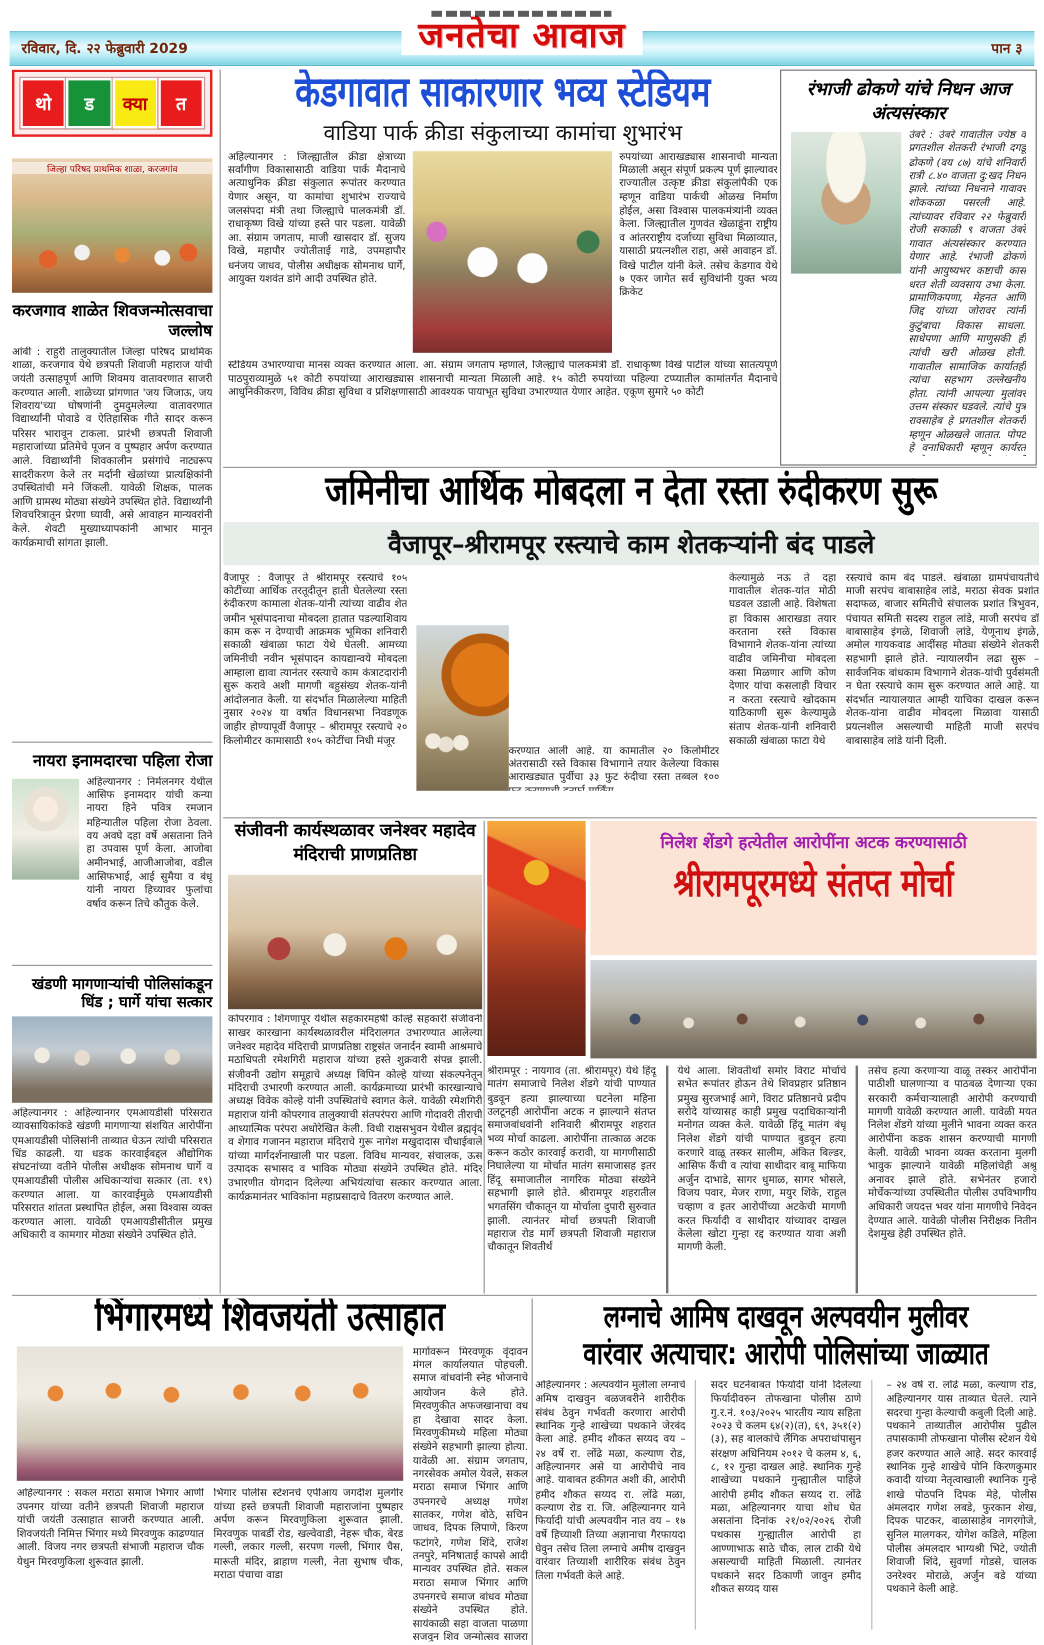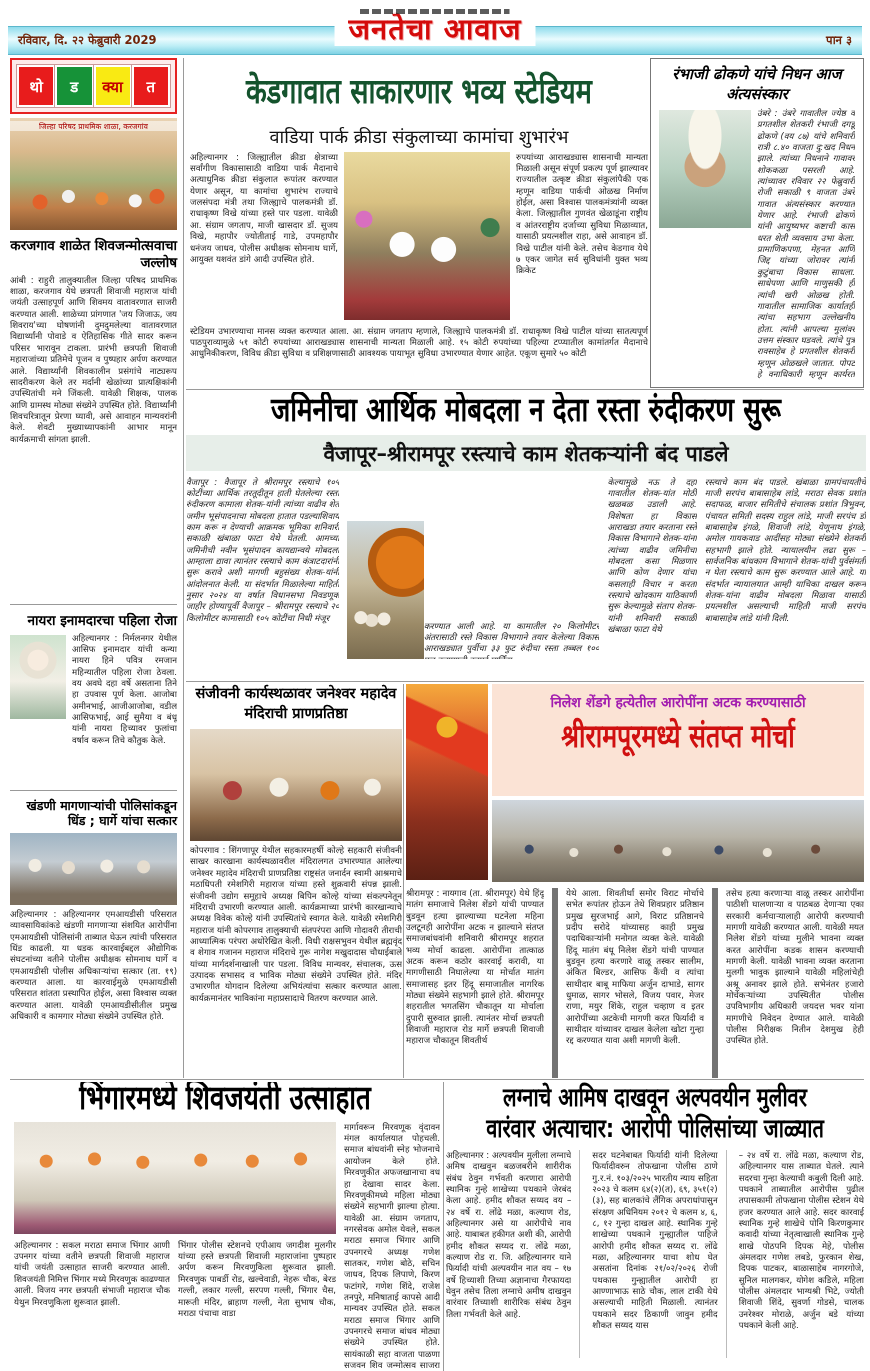--- a/index.html
+++ b/index.html
@@ -26,21 +26,21 @@
   
   .rail{position:absolute;left:10px;top:58px;width:173px;height:1022px;padding-right:6px;
         box-sizing:border-box;overflow:hidden;}
   .thod-box{border:2px solid #e62222;background:#fdecec;display:flex;justify-content:space-between;
             padding:5px;box-sizing:border-box;}
   .tile{width:35px;height:38px;display:flex;align-items:center;justify-content:center;
         font-size:15px;font-weight:bold;border:2px solid #fff;box-shadow:0 0 0 1px #c99;}
   .tile.t0,.tile.t3{background:#e81c1c;color:#fff;}
   .tile.t1{background:#169238;color:#fff;}
   .tile.t2{background:#f9ea13;color:#c40000;}
-  .school-photo{position:relative;height:112px;margin-top:4px;
+  .school-photo{position:relative;height:112px;margin-top:18px;
      background:
        radial-gradient(circle at 18% 75%, #e2622b 0 7px, transparent 8px),
        radial-gradient(circle at 35% 70%, #f0f0f0 0 6px, transparent 7px),
        radial-gradient(circle at 55% 72%, #e8893a 0 6px, transparent 7px),
        radial-gradient(circle at 75% 74%, #f4f4f4 0 6px, transparent 7px),
        radial-gradient(circle at 88% 70%, #e2622b 0 7px, transparent 8px),
        linear-gradient(180deg,#e9d3b4 0%,#d9b98c 30%,#a8b07a 55%,#c07f4a 80%,#8a5a33 100%);}
   .school-photo .cap{position:absolute;top:3px;left:0;right:0;text-align:center;font-size:7.5px;
        color:#a80000;background:rgba(255,255,255,.55);}
   .rail h3{margin:7px 0 4px;text-align:right;font-size:13.5px;line-height:1.25;font-weight:bold;color:#000;}
@@ -50,21 +50,21 @@
                 linear-gradient(180deg,#cfe3cf 0%,#f2efe6 55%,#9fb8a0 100%);}
   .dhind-photo{height:72px;margin:3px 0 4px;
      background:
        radial-gradient(circle at 15% 45%, #f1ece2 0 6px, transparent 7px),
        radial-gradient(circle at 35% 48%, #e6ddcf 0 6px, transparent 7px),
        radial-gradient(circle at 58% 46%, #f1ece2 0 6px, transparent 7px),
        radial-gradient(circle at 80% 47%, #e6ddcf 0 6px, transparent 7px),
        linear-gradient(180deg,#9fb4c4 0%,#c4ccd2 40%,#7c6f5f 85%);}
   
   .stadium{position:absolute;left:190px;top:58px;width:458px;height:330px;overflow:hidden;}
-  .stadium h1{margin:16px;text-align:center;font-size:27px;line-height:1.25;color:#14532d;}
+  .stadium h1{margin:3px;text-align:center;font-size:27px;line-height:1.25;color:#1d4ed8;}
   .stadium h2{margin:2px 0 4px;text-align:center;font-size:18px;font-weight:normal;color:#111;}
   .stadium .row{display:flex;gap:6px;height:170px;}
   .stadium .c1{width:148px;}
   .stadium .ph{width:166px;height:168px;
      background:
        radial-gradient(circle at 35% 55%, #fdfdfd 0 12px, transparent 13px),
        radial-gradient(circle at 60% 58%, #fdfdfd 0 12px, transparent 13px),
        radial-gradient(circle at 12% 40%, #d86fc0 0 8px, transparent 9px),
        radial-gradient(circle at 88% 45%, #3f7d4e 0 9px, transparent 10px),
        linear-gradient(180deg,#e9da9f 0%,#d9c182 30%,#8f7f5e 60%,#a33b3b 88%,#7e2d2d 100%);}
@@ -76,21 +76,21 @@
   .obit h2{margin:0 0 4px;text-align:center;font-size:15px;line-height:1.3;color:#000;}
   .obit .portrait{float:left;width:92px;height:118px;margin:2px 6px 2px 0;
      background:radial-gradient(ellipse at 50% 22%, #f8f5ea 0 16px, transparent 17px),
                 radial-gradient(circle at 50% 48%, #caa27c 0 20px, transparent 21px),
                 linear-gradient(180deg,#dfe8df 0%,#b9d2c2 50%,#8aa794 100%);}
   
   .road{position:absolute;left:186px;top:392px;width:680px;height:288px;overflow:hidden;}
   .road h1{margin:0;text-align:center;font-size:26px;line-height:1.45;color:#000;white-space:nowrap;}
   .road h2{margin:5px 0 6px;text-align:center;font-size:21px;font-weight:600;color:#101010;
            background:#e7eee9;padding:4px 0;}
-  .road .cols{display:flex;gap:8px;height:182px;font-style:italic;}
+  .road .cols{display:flex;gap:8px;height:182px;}
   .road .c1{width:158px;}
   .road .mid{width:252px;display:flex;flex-direction:row;align-items:flex-end;}
   .road .ph{width:252px;height:138px;
      background:
        radial-gradient(circle at 72% 30%, #e07818 0 26px, #b65c10 27px 34px, transparent 35px),
        radial-gradient(circle at 18% 70%, #f2ece0 0 6px, transparent 7px),
        radial-gradient(circle at 32% 72%, #e8e0d0 0 6px, transparent 7px),
        radial-gradient(circle at 48% 71%, #f2ece0 0 6px, transparent 7px),
        linear-gradient(180deg,#cfd9dd 0%,#c4b89a 45%,#9b8a67 75%,#7a6c50 100%);}
   .road .under{margin-top:3px;}
@@ -123,21 +123,21 @@
        radial-gradient(circle at 10% 60%, #3c4a66 0 4px, transparent 5px),
        radial-gradient(circle at 22% 64%, #e8e2d4 0 4px, transparent 5px),
        radial-gradient(circle at 34% 60%, #6b4a3a 0 4px, transparent 5px),
        radial-gradient(circle at 47% 63%, #e8e2d4 0 4px, transparent 5px),
        radial-gradient(circle at 61% 61%, #3c4a66 0 4px, transparent 5px),
        radial-gradient(circle at 74% 64%, #e8e2d4 0 4px, transparent 5px),
        radial-gradient(circle at 87% 60%, #6b4a3a 0 4px, transparent 5px),
        linear-gradient(180deg,#cfd6dd 0%,#b8b4a8 45%,#8d8474 75%,#6f675a 100%);}
   .morcha .cols{display:flex;gap:8px;margin-top:6px;height:190px;}
   .morcha .cols .c{flex:1;}
-  .morcha .cols .c + .c{border-left:6px solid #737373;padding-left:8px;}
+  .morcha .cols .c + .c{border-left:2px solid #737373;padding-left:8px;}
   
   .bhingar{position:absolute;left:10px;top:1082px;width:430px;height:289px;overflow:hidden;}
   .bhingar h1{margin:0;text-align:center;font-size:26px;line-height:1.3;color:#000;}
   .bhingar .grid{position:relative;margin-top:6px;height:246px;}
   .bhingar .ph{position:absolute;left:4px;top:0;width:322px;height:112px;
      background:
        radial-gradient(circle at 10% 35%, #e8893a 0 6px, transparent 7px),
        radial-gradient(circle at 25% 33%, #e8893a 0 6px, transparent 7px),
        radial-gradient(circle at 40% 36%, #e8893a 0 6px, transparent 7px),
        radial-gradient(circle at 58% 34%, #e8893a 0 6px, transparent 7px),
@@ -214,21 +214,21 @@
 
   <div class="road">
     <h1><span class="squash">जमिनीचा आर्थिक मोबदला न देता रस्ता रुंदीकरण सुरू</span></h1>
     <h2>वैजापूर–श्रीरामपूर रस्त्याचे काम शेतकऱ्यांनी बंद पाडले</h2>
     <div class="cols">
       <p class="body c1" style="margin:0;">वैजापूर : वैजापूर ते श्रीरामपूर रस्त्याचे १०५ कोटींच्या आर्थिक तरतूदीतून हाती घेतलेल्या रस्ता रुंदीकरण कामाला शेतक-यांनी त्यांच्या वाढीव शेत जमीन भूसंपादनाचा मोबदला हातात पडल्याशिवाय काम करू न देण्याची आक्रमक भूमिका शनिवारी सकाळी खंबाळा फाटा येथे घेतली. आमच्या जमिनीची नवीन भूसंपादन कायद्यान्वये मोबदला आम्हाला द्यावा त्यानंतर रस्त्याचे काम कंत्राटदारांनी सुरू करावे अशी मागणी बहुसंख्य शेतक-यांनी आंदोलनात केली. या संदर्भात मिळालेल्या माहिती नुसार २०२४ या वर्षात विधानसभा निवडणूक जाहीर होण्यापूर्वी वैजापूर – श्रीरामपूर रस्त्याचे २० किलोमीटर कामासाठी १०५ कोटींचा निधी मंजूर</p>
       <div class="mid">
         <div class="ph photo"></div>
         <p class="body under" style="margin:0;height:38px;">करण्यात आली आहे. या कामातील २० किलोमीटर अंतरासाठी रस्ते विकास विभागाने तयार केलेल्या विकास आराखड्यात पुर्वीचा ३३ फुट रुंदीचा रस्ता तब्बल १०० फुट करण्याची दुतर्फा मार्किंग</p>
       </div>
-      <p class="body c2" style="margin:0;">केल्यामुळे नऊ ते दहा गावातील शेतक-यांत मोठी खळबळ उडाली आहे. विशेषता हा विकास आराखडा तयार करताना रस्ते विकास विभागाने शेतक-यांना त्यांच्या वाढीव जमिनीचा मोबदला कसा मिळणार आणि कोण देणार यांचा कसलाही विचार न करता रस्त्याचे खोदकाम याठिकाणी सुरू केल्यामुळे संताप शेतक-यांनी शनिवारी सकाळी खंबाळा फाटा येथे</p>
+      <p class="body c2" style="margin:0;">केल्यामुळे नऊ ते दहा गावातील शेतक-यांत मोठी घडवल उडाली आहे. विशेषता हा विकास आराखडा तयार करताना रस्ते विकास विभागाने शेतक-यांना त्यांच्या वाढीव जमिनीचा मोबदला कसा मिळणार आणि कोण देणार यांचा कसलाही विचार न करता रस्त्याचे खोदकाम याठिकाणी सुरू केल्यामुळे संताप शेतक-यांनी शनिवारी सकाळी खंबाळा फाटा येथे</p>
       <p class="body c3" style="margin:0;">रस्त्याचे काम बंद पाडले. खंबाळा ग्रामपंचायतीचे माजी सरपंच बाबासाहेब लांडे, मराठा सेवक प्रशांत सदाफळ, बाजार समितीचे संचालक प्रशांत त्रिभुवन, पंचायत समिती सदस्य राहुल लांडे, माजी सरपंच डॉ बाबासाहेब इंगळे, शिवाजी लांडे, येणूनाथ इंगळे, अमोल गायकवाड आदींसह मोठ्या संख्येने शेतकरी सहभागी झाले होते. न्यायालयीन लढा सुरू – सार्वजनिक बांधकाम विभागाने शेतक-यांची पुर्वसंमती न घेता रस्त्याचे काम सुरू करण्यात आले आहे. या संदर्भात न्यायालयात आम्ही याचिका दाखल करून शेतक-यांना वाढीव मोबदला मिळावा यासाठी प्रयत्नशील असल्याची माहिती माजी सरपंच बाबासाहेब लांडे यांनी दिली.</p>
     </div>
   </div>
   <div class="rule-h" style="left:186px;top:681px;width:678px;"></div>
 
   <div class="temple">
     <h2>संजीवनी कार्यस्थळावर जनेश्वर महादेव मंदिराची प्राणप्रतिष्ठा</h2>
     <div class="ph photo"></div>
     <p class="body" style="margin:0;height:218px;">कोपरगाव : शिंगणापूर येथील सहकारमहर्षी कोल्हे सहकारी संजीवनी साखर कारखाना कार्यस्थळावरील मंदिरालगत उभारण्यात आलेल्या जनेश्वर महादेव मंदिराची प्राणप्रतिष्ठा राष्ट्रसंत जनार्दन स्वामी आश्रमाचे मठाधिपती रमेशगिरी महाराज यांच्या हस्ते शुक्रवारी संपन्न झाली. संजीवनी उद्योग समूहाचे अध्यक्ष बिपिन कोल्हे यांच्या संकल्पनेतून मंदिराची उभारणी करण्यात आली. कार्यक्रमाच्या प्रारंभी कारखान्याचे अध्यक्ष विवेक कोल्हे यांनी उपस्थितांचे स्वागत केले. यावेळी रमेशगिरी महाराज यांनी कोपरगाव तालुक्याची संतपरंपरा आणि गोदावरी तीराची आध्यात्मिक परंपरा अधोरेखित केली. विधी राक्षसभुवन येथील ब्रह्मवृंद व शेगाव गजानन महाराज मंदिराचे गुरू नागेश मखुदादास चौधाईबाले यांच्या मार्गदर्शनाखाली पार पडला. विविध मान्यवर, संचालक, ऊस उत्पादक सभासद व भाविक मोठ्या संख्येने उपस्थित होते. मंदिर उभारणीत योगदान दिलेल्या अभियंत्यांचा सत्कार करण्यात आला. कार्यक्रमानंतर भाविकांना महाप्रसादाचे वितरण करण्यात आले.</p>
   </div>

